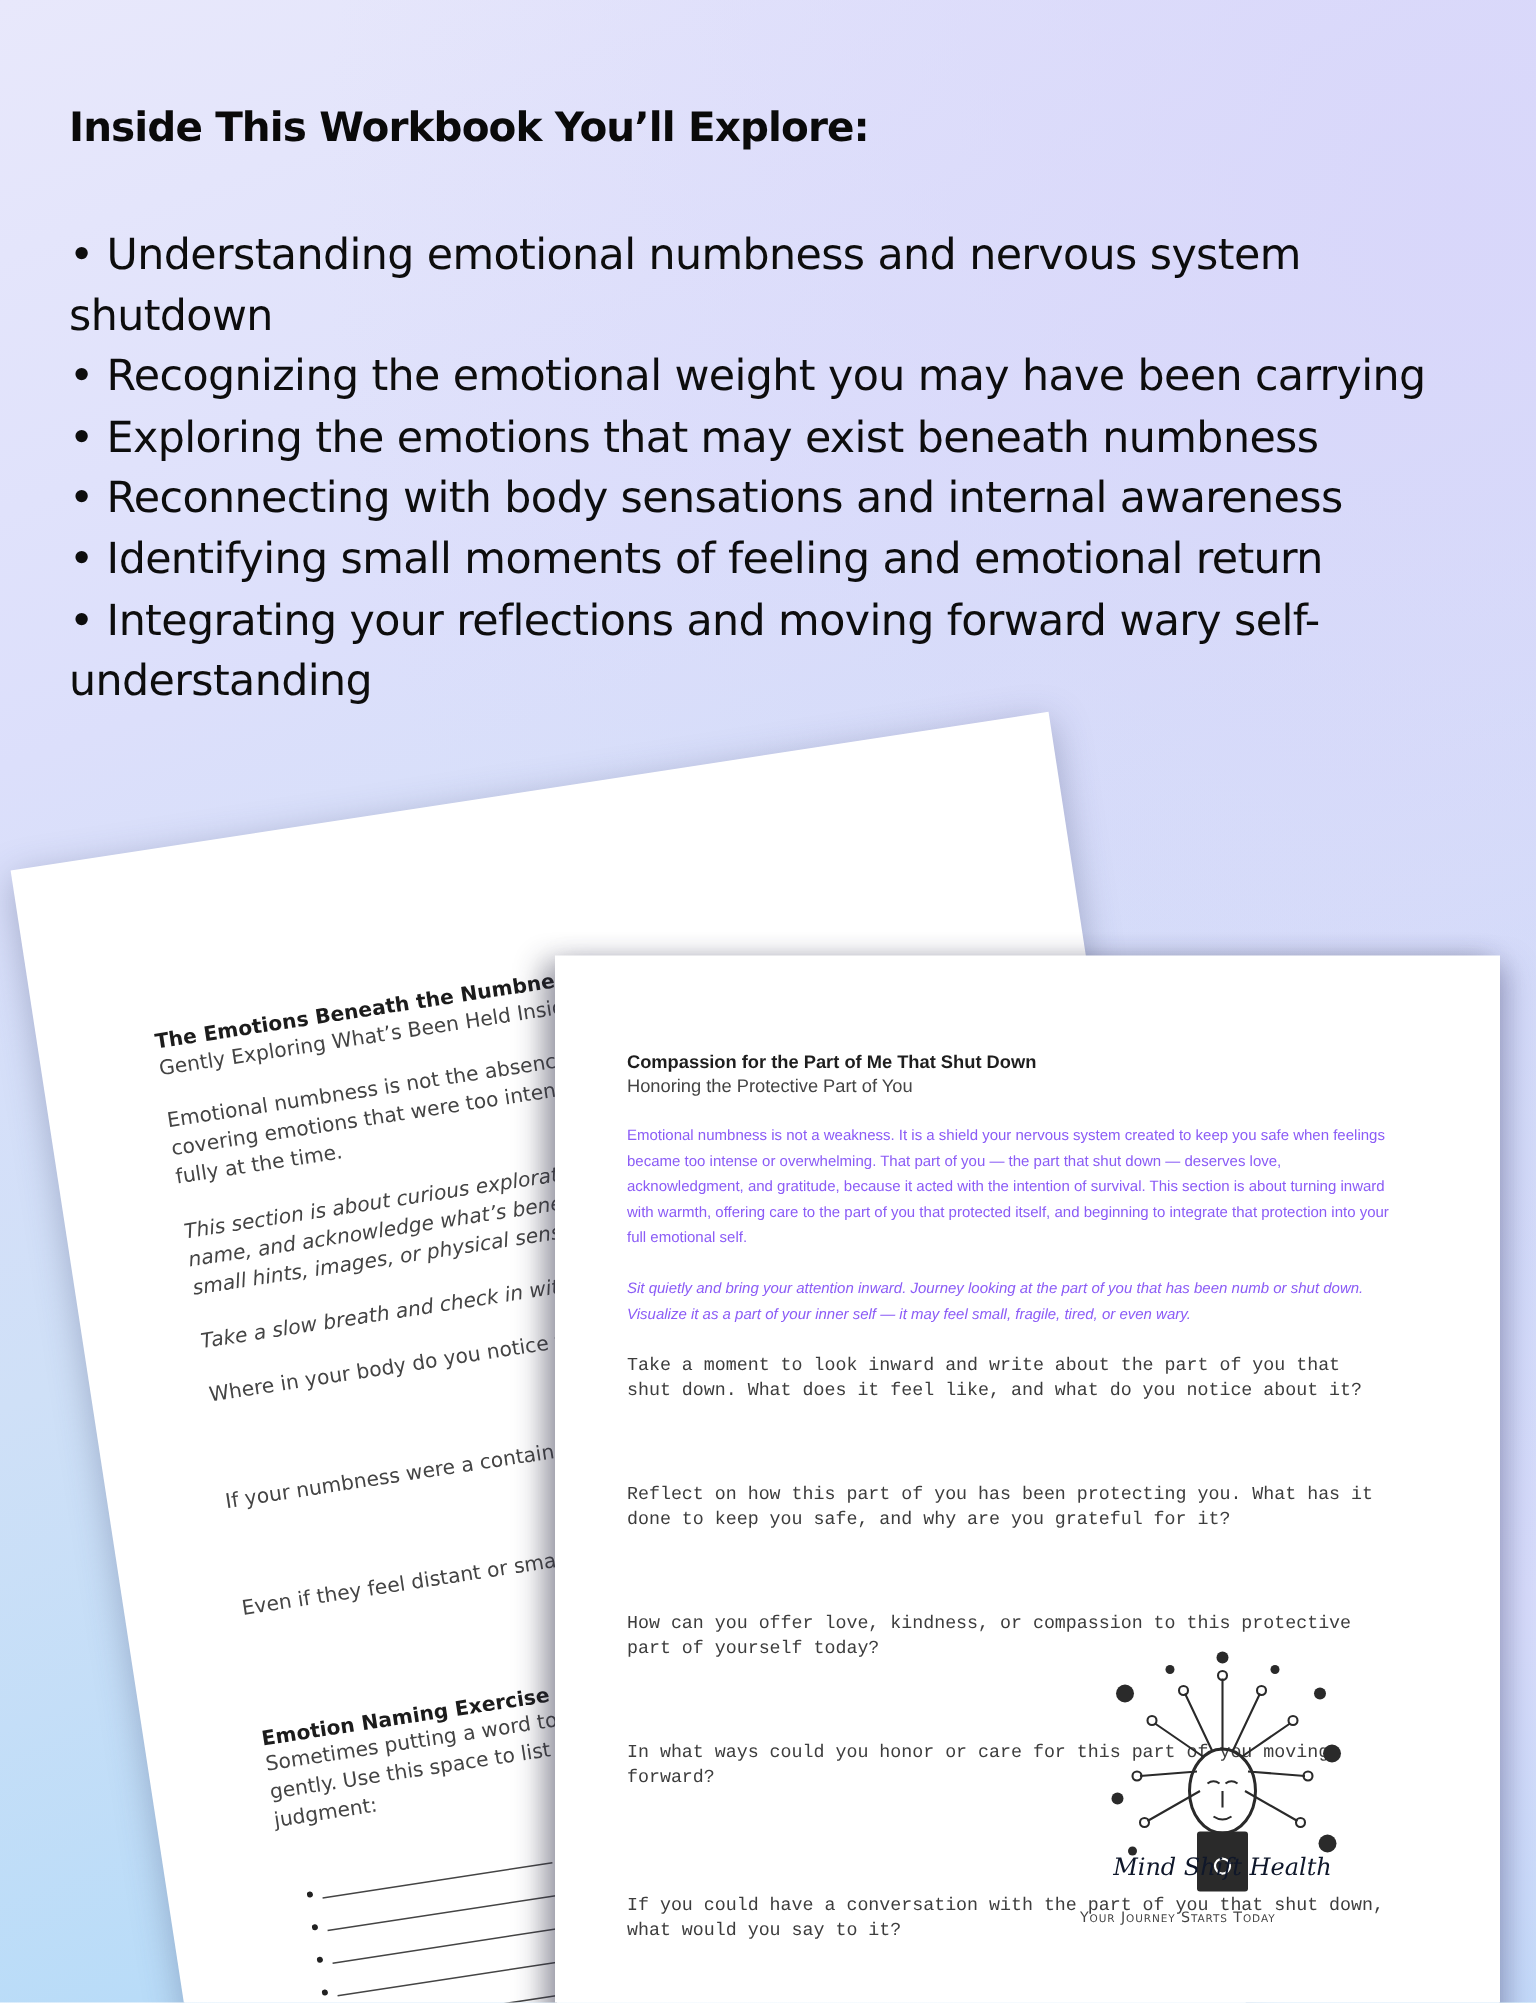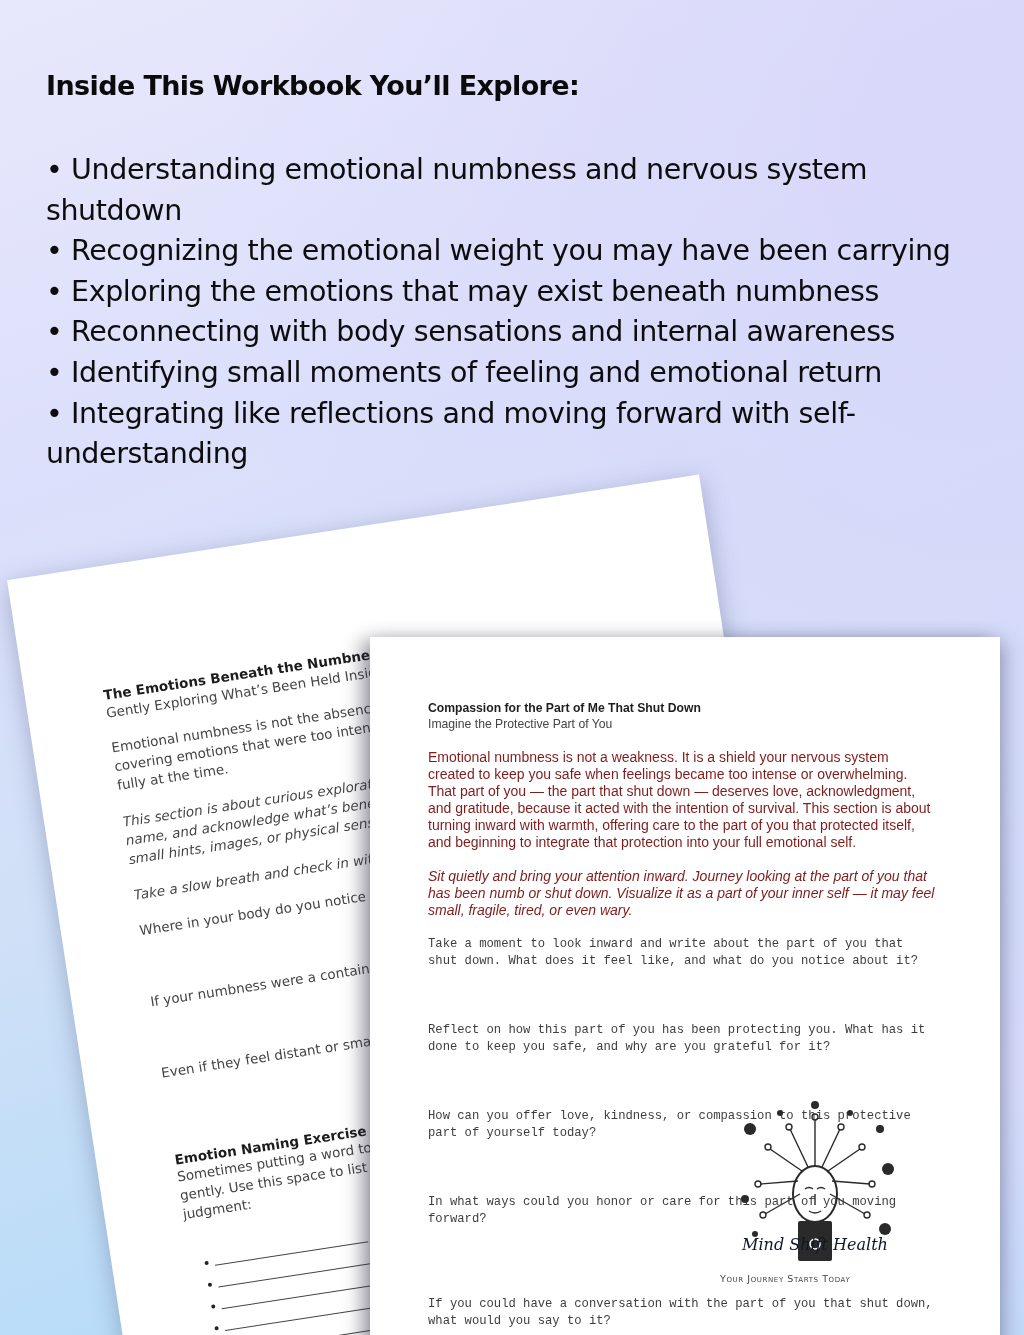--- a/index.html
+++ b/index.html
@@ -45,24 +45,24 @@
   .pb-lines .dot { width: 4px; height: 4px; background: #222; border-radius: 50%; margin-right: 6px; margin-bottom: 2px; }
   .pb-lines .line { width: 155px; border-bottom: 1.5px solid #444; }
 
   
   .page-front {
     position: absolute; left: 370px; top: 637px; width: 630px; height: 720px;
     background: #ffffff;
     box-shadow: -8px 4px 18px rgba(40,40,60,0.45), 6px 6px 18px rgba(90,90,140,0.35);
     font-family: "Liberation Sans", sans-serif; color: #3a3a3a;
   }
-  .pf-content { position: absolute; left: 58px; top: 64px; width: 510px; }
+  .pf-content { position: absolute; left: 48px; top: 64px; width: 510px; }
   .pf-title { font-weight: bold; font-size: 12.2px; color: #1e1e1e; margin: 0; }
   .pf-sub { font-size: 12.2px; color: #444; margin: 2px 0 18px; }
-  .pf-p { font-size: 14px; line-height: 17px; margin: 0 0 17px; color: #7f1d1d; }
+  .pf-p { font-size: 10px; line-height: 17px; margin: 0 0 17px; color: #8b5cf6; }
   .pf-italic { font-style: italic; }
   .pf-q { font-size: 12.2px; line-height: 17px; margin: 0; color: #3d3d3d; font-family: Liberation Mono, monospace; }
   .gap-l { height: 52px; }
 
   .logo { position: absolute; left: 350px; top: 462px; width: 190px; height: 190px; }
   .logo-name {
     position: absolute; left: 350px; top: 598px; width: 190px; text-align: center;
     font-family: "DejaVu Serif", serif; font-style: italic; font-size: 16px; color: #0f172a;
   }
   .logo-tag {
@@ -77,21 +77,21 @@
 <div class="bg-tint"></div>
 
 <h1 class="heading">Inside This Workbook You’ll Explore:</h1>
 
 <ul class="bullets">
   <li>Understanding emotional numbness and nervous system shutdown</li>
   <li>Recognizing the emotional weight you may have been carrying</li>
   <li>Exploring the emotions that may exist beneath numbness</li>
   <li>Reconnecting with body sensations and internal awareness</li>
   <li>Identifying small moments of feeling and emotional return</li>
-  <li>Integrating like reflections and moving forward with self-understanding</li>
+  <li>Integrating your reflections and moving forward wary self-understanding</li>
 </ul>
 
 <div class="page-back">
   <div class="pb-content">
     <p class="pb-title">The Emotions Beneath the Numbness</p>
     <p class="pb-sub">Gently Exploring What’s Been Held Inside</p>
     <p class="pb-p" style="white-space:pre-line">Emotional numbness is not the absence of f
 covering emotions that were too intense, to
 fully at the time.</p>
     <p class="pb-p pb-italic" style="white-space:pre-line">This section is about curious exploration, n
@@ -127,21 +127,21 @@
         </li>
     </ul>
     <p class="pb-p pb-italic" style="white-space:pre-line">Remember: it’s okay if you can’t n
 ...important first ste</p>
   </div>
 </div>
 
 <div class="page-front">
   <div class="pf-content">
     <p class="pf-title">Compassion for the Part of Me That Shut Down</p>
-    <p class="pf-sub">Imagine the Protective Part of You</p>
+    <p class="pf-sub">Honoring the Protective Part of You</p>
     <p class="pf-p">Emotional numbness is not a weakness. It is a shield your nervous system created to keep you safe when feelings became too intense or overwhelming. That part of you — the part that shut down — deserves love, acknowledgment, and gratitude, because it acted with the intention of survival. This section is about turning inward with warmth, offering care to the part of you that protected itself, and beginning to integrate that protection into your full emotional self.</p>
     <p class="pf-p pf-italic">Sit quietly and bring your attention inward. Journey looking at the part of you that has been numb or shut down. Visualize it as a part of your inner self — it may feel small, fragile, tired, or even wary.</p>
     <p class="pf-q">Take a moment to look inward and write about the part of you that shut down. What does it feel like, and what do you notice about it?</p>
     <div class="gap-l"></div>
     <p class="pf-q">Reflect on how this part of you has been protecting you. What has it done to keep you safe, and why are you grateful for it?</p>
     <div class="gap-l"></div>
     <p class="pf-q">How can you offer love, kindness, or compassion to this protective part of yourself today?</p>
     <div class="gap-l"></div>
     <p class="pf-q">In what ways could you honor or care for this part of you moving forward?</p>
     <div class="gap-l" style="height:68px"></div>

